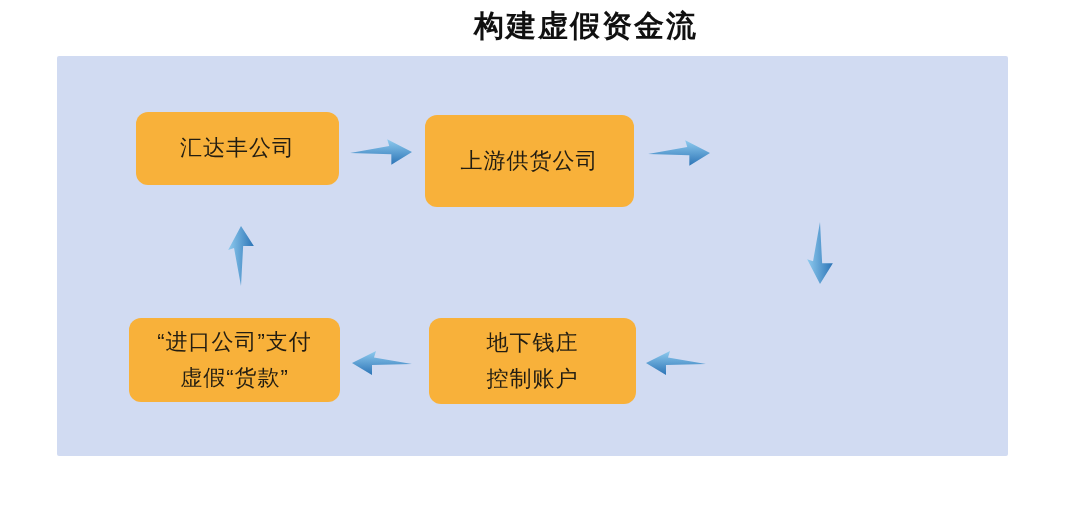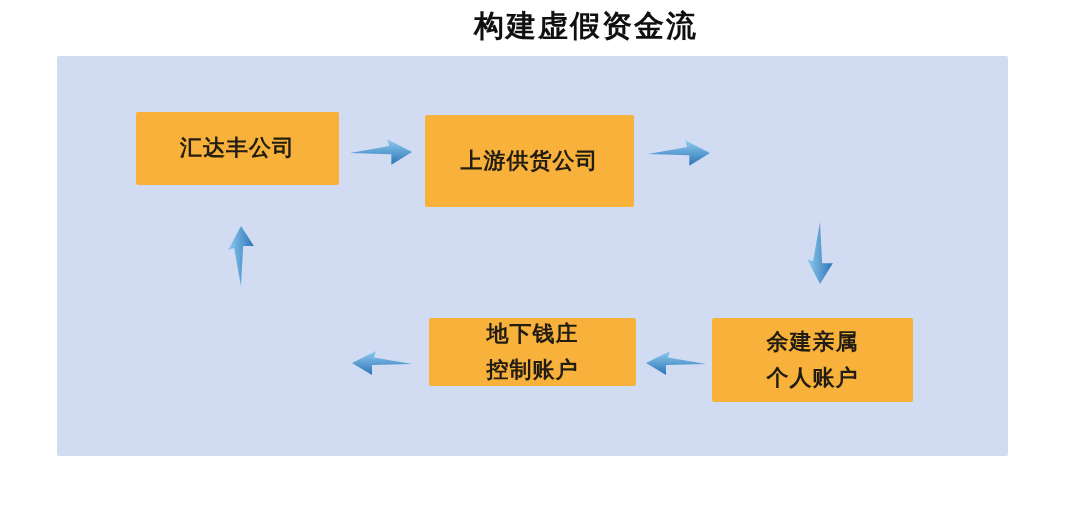--- a/index.html
+++ b/index.html
@@ -38,32 +38,32 @@
     border-radius: 2px;
   }
   .node {
     position: absolute;
     display: flex;
     align-items: center;
     justify-content: center;
     background: var(--node-fill, #F8B13A);
     color: var(--node-text, #221D12);
     font-size: 22px;
-    font-weight: 700;
+    font-weight: 400;
     line-height: 1.65;
     text-align: center;
     white-space: pre-line;
     letter-spacing: 1px;
-    border-radius: 2px;
+    border-radius: 12px;
   }
   .n1 { left: 79px;  top: 56px;  width: 203px; height: 73px; }
   .n2 { left: 368px; top: 59px;  width: 209px; height: 92px; }
   .n3 { left: 664px; top: 62px;  width: 207px; height: 75px; }
   .n4 { left: 655px; top: 262px; width: 201px; height: 84px; }
-  .n5 { left: 372px; top: 262px; width: 207px; height: 68px; }
+  .n5 { left: 372px; top: 262px; width: 207px; height: 86px; }
   .n6 { left: 72px;  top: 262px; width: 211px; height: 84px; }
   .arrow { position: absolute; display: block; }
   .a1 { left: 293px; top: 81px;  width: 62px; height: 30px; }
   .a2 { left: 591px; top: 82px;  width: 62px; height: 30px; }
   .a3 { left: 748px; top: 166px; width: 30px; height: 62px; }
   .a4 { left: 589px; top: 293px; width: 60px; height: 28px; }
   .a5 { left: 295px; top: 293px; width: 60px; height: 28px; }
   .a6 { left: 169px; top: 170px; width: 30px; height: 60px; }
   .defs-holder { position: absolute; width: 0; height: 0; overflow: hidden; }
 </style>
@@ -84,24 +84,24 @@
         <stop offset="0" class="stop-light" stop-color="#8FCBEF"></stop>
         <stop offset="1" class="stop-dark" stop-color="#2C74B6"></stop>
       </linearGradient>
     </defs>
   </svg>
 
   <div class="panel">
 
     <div class="node n1">汇达丰公司</div>
     <div class="node n2">上游供货公司</div>
-    <div class="node n4">余建亲属
-个人账户</div>
     <div class="node n5">地下钱庄
 控制账户</div>
+    <div class="node n6">“进口公司”支付
+虚假“货款”</div>
 
     <svg class="arrow a1" viewBox="0 0 120 56" preserveAspectRatio="none">
       <polygon points="0,30 76,17 72,4 120,28 80,52 80,32" fill="url(#gradH)"></polygon>
     </svg>
 
     <svg class="arrow a2" viewBox="0 0 120 56" preserveAspectRatio="none">
       <polygon points="0,30 76,17 72,4 120,28 80,52 80,32" fill="url(#gradH)"></polygon>
     </svg>
 
     <svg class="arrow a3" viewBox="0 0 56 120" preserveAspectRatio="none">

